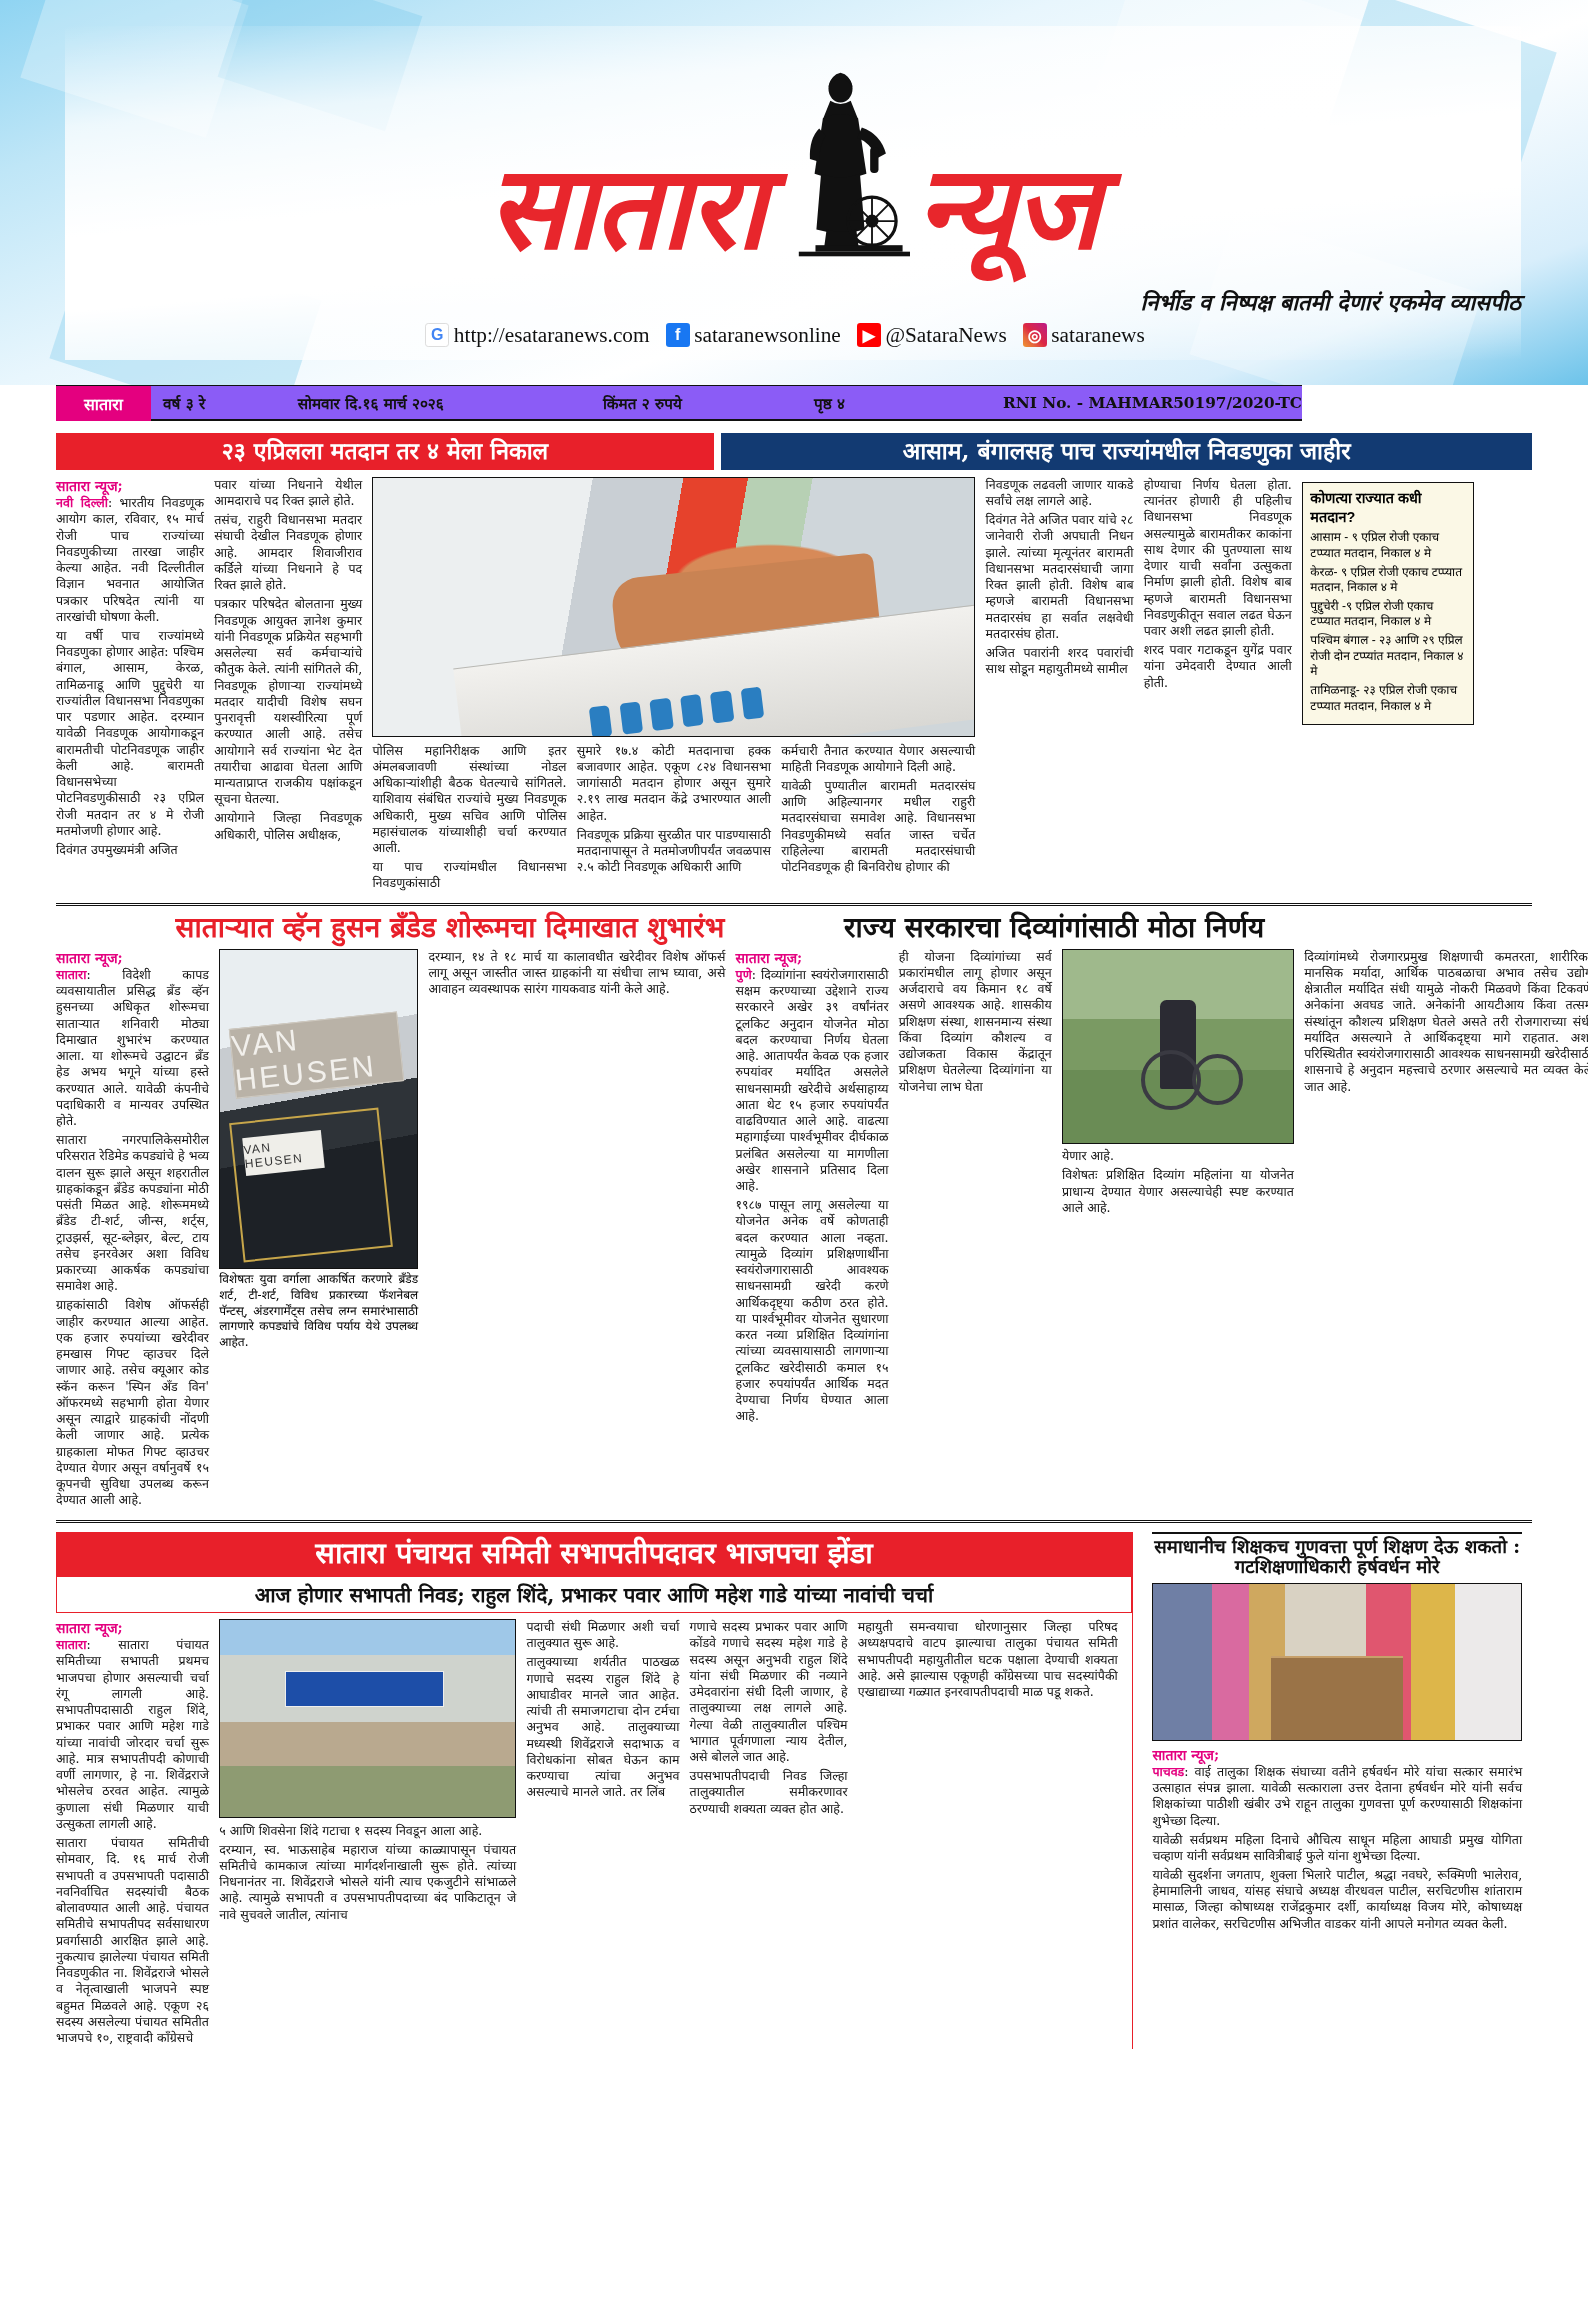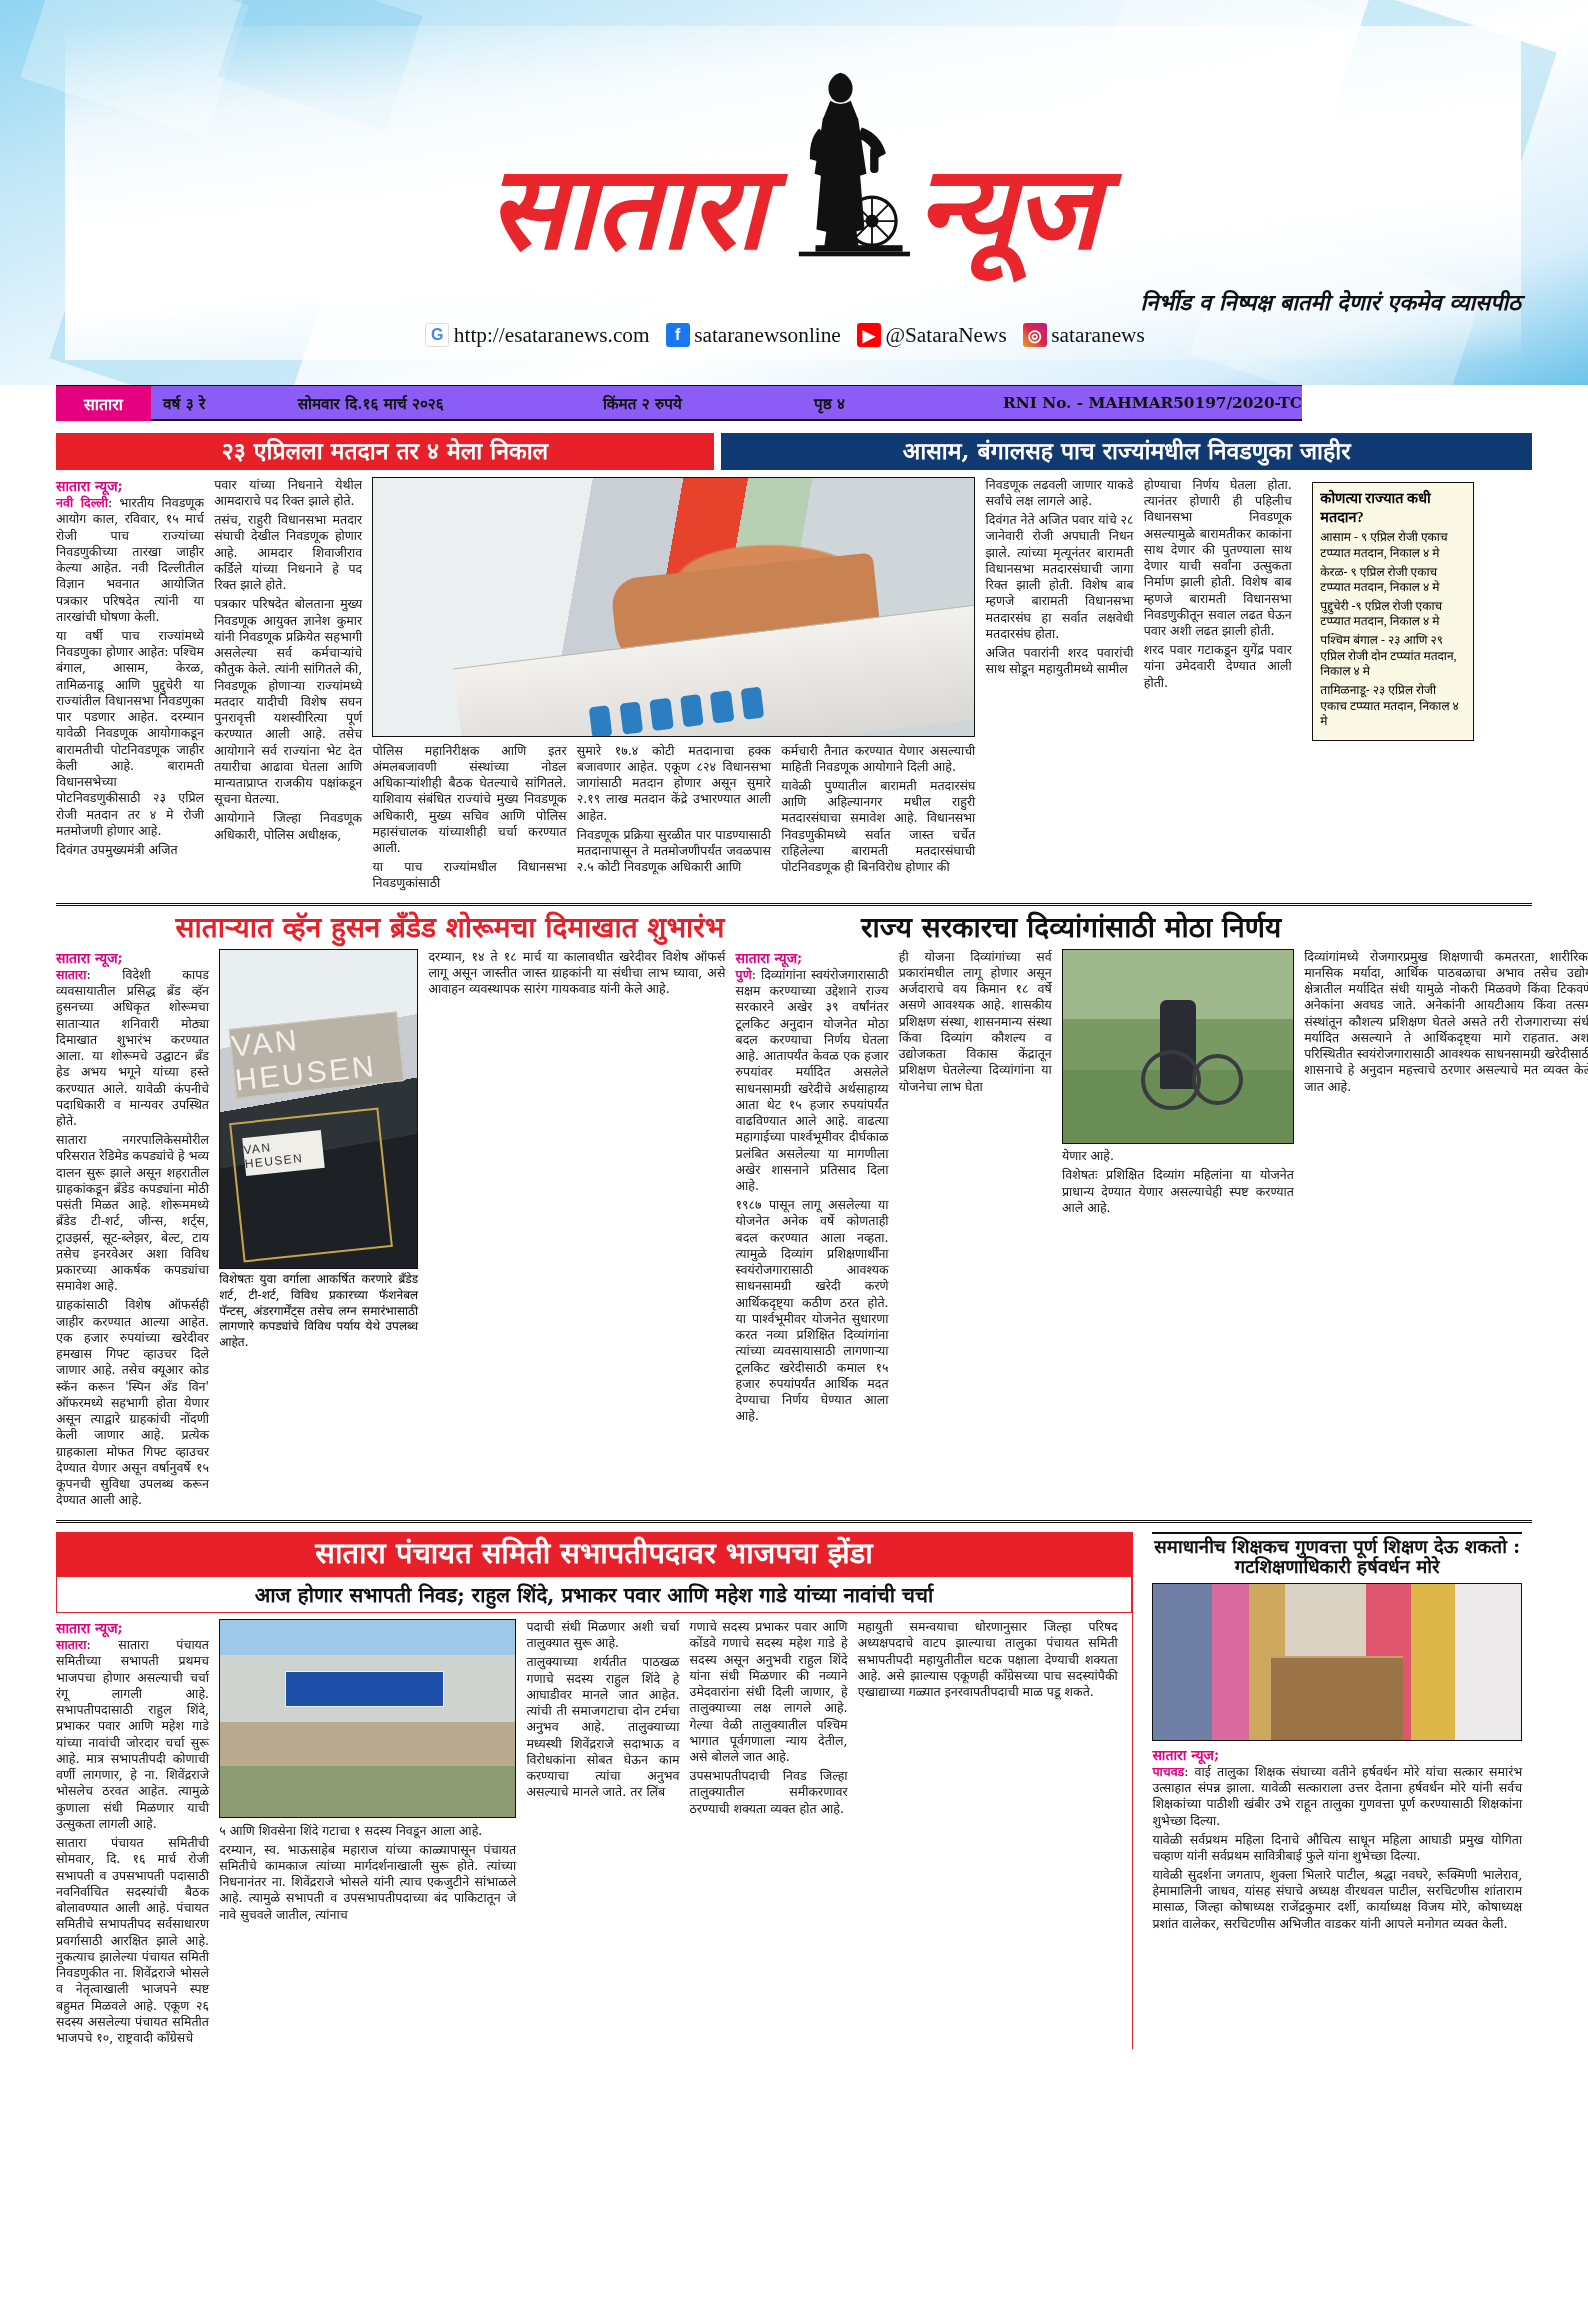--- a/index.html
+++ b/index.html
@@ -138,31 +138,30 @@
   .evm-panel {
     position:absolute; left:14%; bottom:-4%; width:96%; height:44%;
     background:linear-gradient(180deg,#f2f1ee,#d9d8d4); transform: rotate(-7deg);
     border-top:1.4px solid #b9b8b3;
   }
   .evm-buttons { position:absolute; left:36%; bottom:3%; display:flex; gap:10.2px; transform:rotate(-7deg); }
   .evm-btn { width:20.4px; height:31px; border-radius:4.6px; background:#2a7ec1; }
 
   .boxout {
     border:1.9px solid #111; background:#fbf8e6; padding:6.5px 7.4px;
-    font-family:Liberation Serif, serif; font-size:12px; line-height:1.3;
+    font-family:Liberation Sans, sans-serif; font-size:12px; line-height:1.3;
     margin-top:4.6px;
-    margin-left:10px;
   }
   .boxout h4 { margin:0 0 3.7px 0; font-size:14.4px; font-weight:700; }
   .boxout p { margin:0 0 3.2px 0; }
 
   .divider { border-top:1.9px solid #111; border-bottom:1.9px solid #111; height:3.7px; margin:8.3px 0 0 0; }
 
   
-  .sec-head-row { display:flex; gap:17px; margin-top:6.5px; }
+  .sec-head-row { display:flex; gap:0; margin-top:6.5px; }
   .sec-head {
     font-family:"DejaVu Serif", serif; font-weight:700; font-size:28px;
     text-align:center; line-height:1.08;
   }
   .sec-head.red { color:#e8202a; }
   .sec-head.blk { color:#111; }
 
   .sec2-grid {
     display:grid; grid-template-columns: 153px 199px 297px 153px 153px 232px 288px;
     gap:10.2px; margin-top:5.6px;

